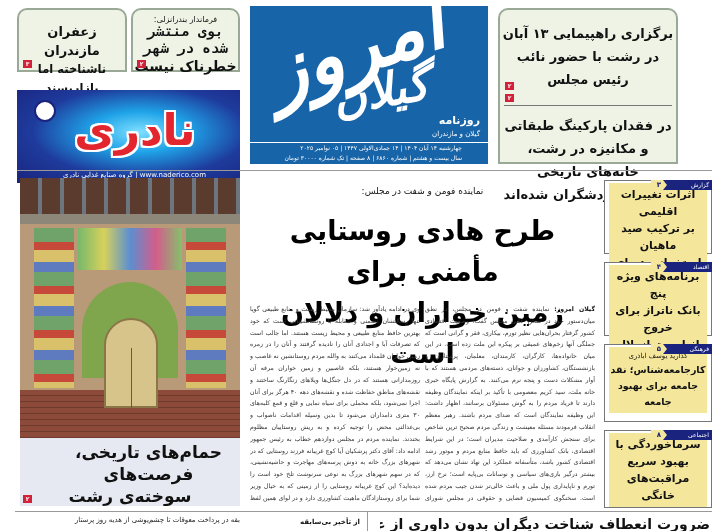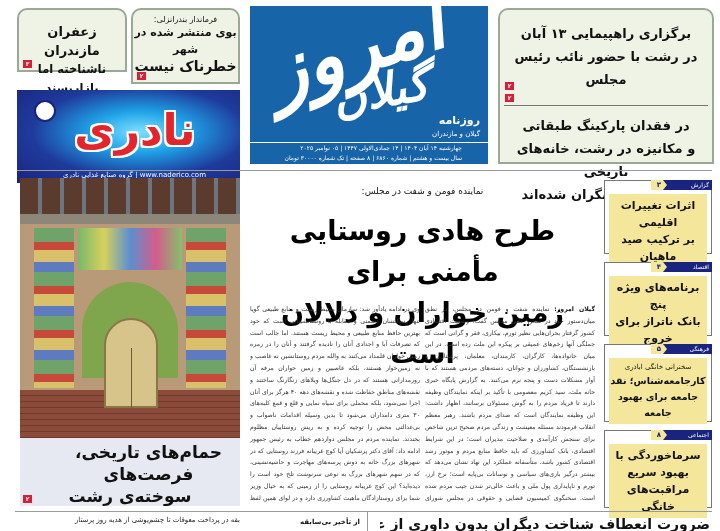--- a/index.html
+++ b/index.html
@@ -41,21 +41,21 @@
     .ad { position: absolute; left: 17px; top: 75px; width: 223px; height: 93px; background: radial-gradient(ellipse at 55% 45%, #7fe0ff 0%, #1fa3e8 28%, #1e3b9c 62%, #1a237e 100%); margin-top: 15px; }
     .ad-brand {
       position: absolute; left: 48px; top: 12px; width: 140px; text-align: center; color: #e3262e;
       font-size: 44px; font-weight: bold; line-height: 56px;
       text-shadow: 2px 0 #fff, -2px 0 #fff, 0 2px #fff, 0 -2px #fff, 2px 2px #fff, -2px -2px #fff, 2px -2px #fff, -2px 2px #fff;
     }
     .ad-seal { position: absolute; left: 17px; top: 10px; width: 22px; height: 22px; border-radius: 50%; background: #fff; border: 2px solid #1a237e; }
     .ad-foot { position: absolute; bottom: 4px; left: 0; right: 0; text-align: center; color: #fff; font-size: 7px; padding-left: 12px; }
 
     
-    .topright { position: absolute; left: 498px; top: 8px; width: 216px; height: 156px; background: #eef3e6; border: 2px solid #9aa896; border-radius: 10px 10px 0 0; text-align: center; }
+    .topright { position: absolute; left: 498px; top: 8px; width: 180px; height: 156px; background: #eef3e6; border: 2px solid #9aa896; border-radius: 10px 10px 0 0; text-align: center; }
     .topright .hl { font-size: 13px; font-weight: bold; line-height: 23px; }
     .topright hr { border: none; border-top: 1px solid #777; margin: 4px 4px; }
 
     .divider { position: absolute; left: 17px; right: 8px; top: 170px; border-top: 1px solid #999; }
 
     
     .photo { position: absolute; left: 20px; top: 178px; width: 220px; height: 260px; overflow: hidden; background: #7a5a44; }
     .roof { position: absolute; left: 0; top: 0; width: 100%; height: 36px; background: repeating-linear-gradient(90deg, #5b3b2e 0 18px, #6d7680 18px 22px); }
     .beam { position: absolute; left: 0; top: 36px; width: 100%; height: 10px; background: #8c8779; }
     .wall { position: absolute; left: 0; top: 46px; width: 100%; height: 170px; background: #b99a78; }
@@ -83,41 +83,41 @@
     .sb-item { position: absolute; left: 604px; width: 108px; border: 1px solid #777; background: #fff; }
     .sb-tag {
       position: absolute; top: -1px; right: -1px; height: 10px; width: 60px; background: #1a237e;
       color: #fff; font-size: 6px; line-height: 10px; padding-right: 3px;
     }
     .sb-num {
       position: absolute; top: -1px; right: 44px; width: 16px; height: 10px; background: #f4e79b;
       color: #1a237e; font-size: 7px; line-height: 10px; text-align: center; font-weight: bold;
       clip-path: polygon(0 0, 75% 0, 100% 50%, 75% 100%, 0 100%);
     }
-    .sb-body { margin: 13px 4px 4px 4px; background: #f4e79b; text-align: center; font-weight: bold; font-size: 11px; line-height: 17px; padding: 3px 0; }
+    .sb-body { margin: 2px 4px 4px 4px; background: #f4e79b; text-align: center; font-weight: bold; font-size: 11px; line-height: 17px; padding: 3px 0; }
     .sb-body .k { font-size: 7px; font-weight: normal; line-height: 12px; }
 
     .bottom-rule { position: absolute; left: 15px; right: 8px; top: 511px; border-top: 1px solid #999; }
     .bottom-left { position: absolute; left: 250px; top: 518px; width: 110px; font-size: 7px; font-weight: bold; text-align: right; }
     .bottom-vline { position: absolute; left: 367px; top: 512px; height: 19px; border-left: 1px solid #999; }
     .bottom-hl { position: absolute; left: 380px; top: 516px; width: 330px; font-size: 14px; font-weight: bold; text-align: right; white-space: nowrap; overflow: hidden; height: 15px; }
     .under-photo { position: absolute; left: 20px; top: 516px; width: 220px; font-size: 7px; text-align: right; color: #222; }
   </style>
 </head>
 <body>
 
 <div class="teaser" style="left:17px; top:8px; width:110px; height:64px;">
   <div class="line" style="margin-top:12px;">زعفران مازندران</div>
   <div class="line" style="font-size:11.5px;">ناشناخته اما بازارپسند</div>
   <span class="page-badge" style="left:4px; bottom:2px;">۳</span>
 </div>
 
-<div class="teaser" style="left:131px; top:8px; width:109px; height:76px;">
+<div class="teaser" style="left:131px; top:8px; width:109px; height:64px;">
   <div class="kicker">فرماندار بندرانزلی:</div>
-  <div class="line" style="font-size:11px; line-height:17px;">بوی منتشر شده در شهر</div>
+  <div class="line" style="font-size:14px; line-height:17px;font-family:Liberation Mono, monospace;">بوی منتشر شده در شهر</div>
   <div class="line" style="font-size:14px; line-height:17px;">خطرناک نیست</div>
   <span class="page-badge" style="left:4px; bottom:2px;">۲</span>
 </div>
 
 <div class="masthead">
   <div class="mast-logo">امروز</div>
   <div class="mast-logo2">گیلان</div>
   <div class="mast-sub1">روزنامه</div>
   <div class="mast-sub2">گیلان و مازندران</div>
   <div class="mast-info">
@@ -196,21 +196,21 @@
     <div>برنامه‌های ویژه پنج</div>
     <div>بانک ناتراز برای خروج</div>
     <div>از لیست انحلال</div>
   </div>
 </div>
 
 <div class="sb-item" style="top:344px; height:78px;">
   <div class="sb-tag">فرهنگی</div>
   <div class="sb-num">۵</div>
   <div class="sb-body" style="font-size:9.5px; line-height:16px;">
-    <div class="k">سخنرانی خانگی اباذری</div>
+    <div class="k">گذارید یوسف اباذری</div>
     <div>کارجامعه‌شناس؛ نقد</div>
     <div>جامعه برای بهبود جامعه</div>
   </div>
 </div>
 
 <div class="sb-item" style="top:430px; height:78px;">
   <div class="sb-tag">اجتماعی</div>
   <div class="sb-num">۸</div>
   <div class="sb-body">
     <div>سرماخوردگی با</div>

